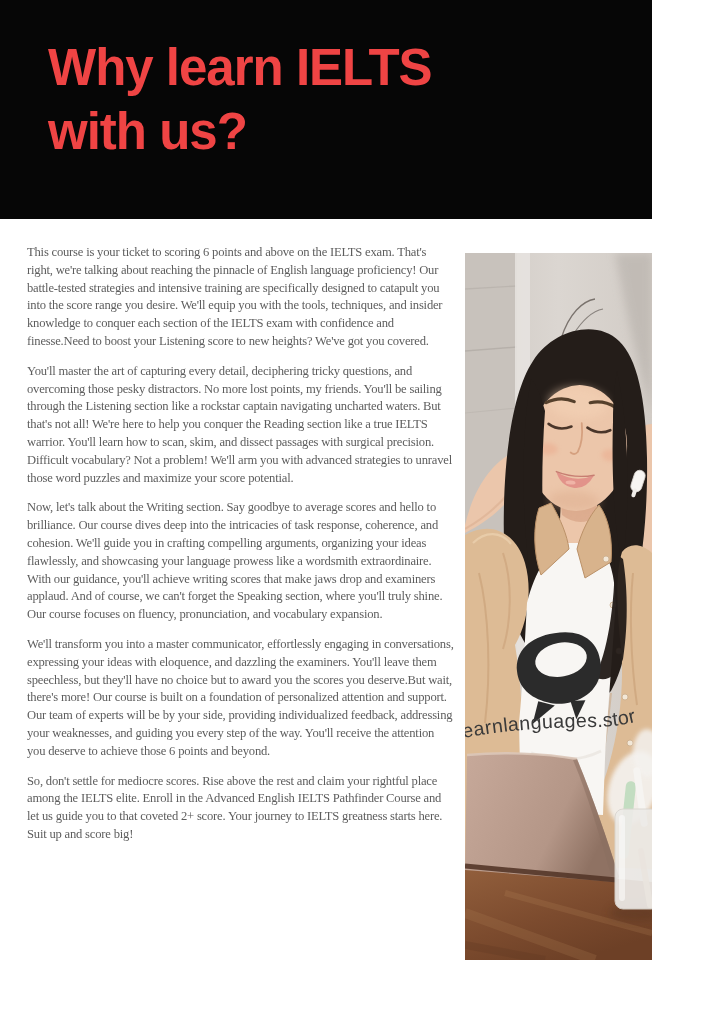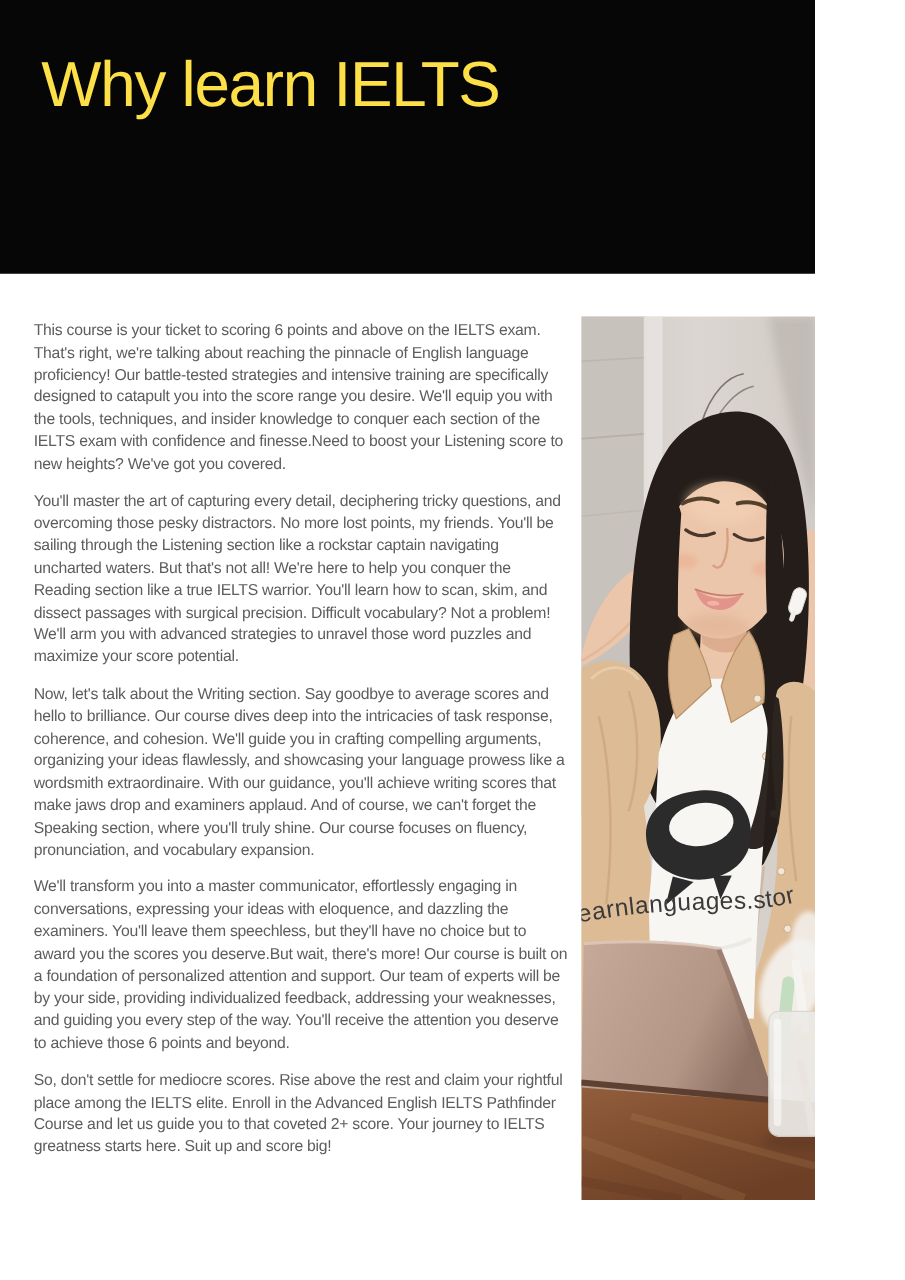--- a/index.html
+++ b/index.html
@@ -5,44 +5,45 @@
   html,body{margin:0;padding:0;background:#ffffff;}
   .page{
     position:relative;width:724px;height:1024px;background:#ffffff;
     font-family:"Liberation Sans",sans-serif;overflow:hidden;
   }
   .hero{
     position:absolute;left:0;top:0;width:652px;height:219px;
     background:#060606;
   }
   .hero h1{
-    margin:0;position:absolute;left:33px;top:36px;
-    font-size:51px;line-height:64px;font-weight:normal;
-    letter-spacing:-1px;color:#fde047;
+    margin:0;position:absolute;left:48px;top:36px;
+    font-size:51px;line-height:64px;font-weight:bold;
+    letter-spacing:-1px;color:#ef4444;
   }
   .hero h1 span{display:block;}
   .copy{
-    position:absolute;left:27px;top:256px;width:427px;
-    color:#5d5d5d;font-size:12.6px;line-height:17.8px;letter-spacing:-0.2px;
+    position:absolute;left:27px;top:244px;width:427px;
+    color:#5d5d5d;font-size:12.6px;line-height:17.8px;letter-spacing:-0.2px;font-family:Liberation Serif, serif;
   }
   .copy p{margin:0 0 12px 0;}
   .photo{
     position:absolute;left:465px;top:253px;width:187px;height:707px;margin:0;
     overflow:hidden;
   }
   .photo svg{display:block;}
 </style>
 </head>
 <body>
 
 <div class="page">
 
   <header class="hero">
     <h1>
       <span>Why learn IELTS</span>
+      <span>with us?</span>
     </h1>
   </header>
 
   <article class="copy">
     <p>This course is your ticket to scoring 6 points and above on the IELTS exam. That's right, we're talking about reaching the pinnacle of English language proficiency! Our battle-tested strategies and intensive training are specifically designed to catapult you into the score range you desire. We'll equip you with the tools, techniques, and insider knowledge to conquer each section of the IELTS exam with confidence and finesse.Need to boost your Listening score to new heights? We've got you covered.</p>
     <p>You'll master the art of capturing every detail, deciphering tricky questions, and overcoming those pesky distractors. No more lost points, my friends. You'll be sailing through the Listening section like a rockstar captain navigating uncharted waters. But that's not all! We're here to help you conquer the Reading section like a true IELTS warrior. You'll learn how to scan, skim, and dissect passages with surgical precision. Difficult vocabulary? Not a problem! We'll arm you with advanced strategies to unravel those word puzzles and maximize your score potential.</p>
     <p>Now, let's talk about the Writing section. Say goodbye to average scores and hello to brilliance. Our course dives deep into the intricacies of task response, coherence, and cohesion. We'll guide you in crafting compelling arguments, organizing your ideas flawlessly, and showcasing your language prowess like a wordsmith extraordinaire. With our guidance, you'll achieve writing scores that make jaws drop and examiners applaud. And of course, we can't forget the Speaking section, where you'll truly shine. Our course focuses on fluency, pronunciation, and vocabulary expansion.</p>
     <p>We'll transform you into a master communicator, effortlessly engaging in conversations, expressing your ideas with eloquence, and dazzling the examiners. You'll leave them speechless, but they'll have no choice but to award you the scores you deserve.But wait, there's more! Our course is built on a foundation of personalized attention and support. Our team of experts will be by your side, providing individualized feedback, addressing your weaknesses, and guiding you every step of the way. You'll receive the attention you deserve to achieve those 6 points and beyond.</p>
     <p>So, don't settle for mediocre scores. Rise above the rest and claim your rightful place among the IELTS elite. Enroll in the Advanced English IELTS Pathfinder Course and let us guide you to that coveted 2+ score. Your journey to IELTS greatness starts here. Suit up and score big!</p>
   </article>

